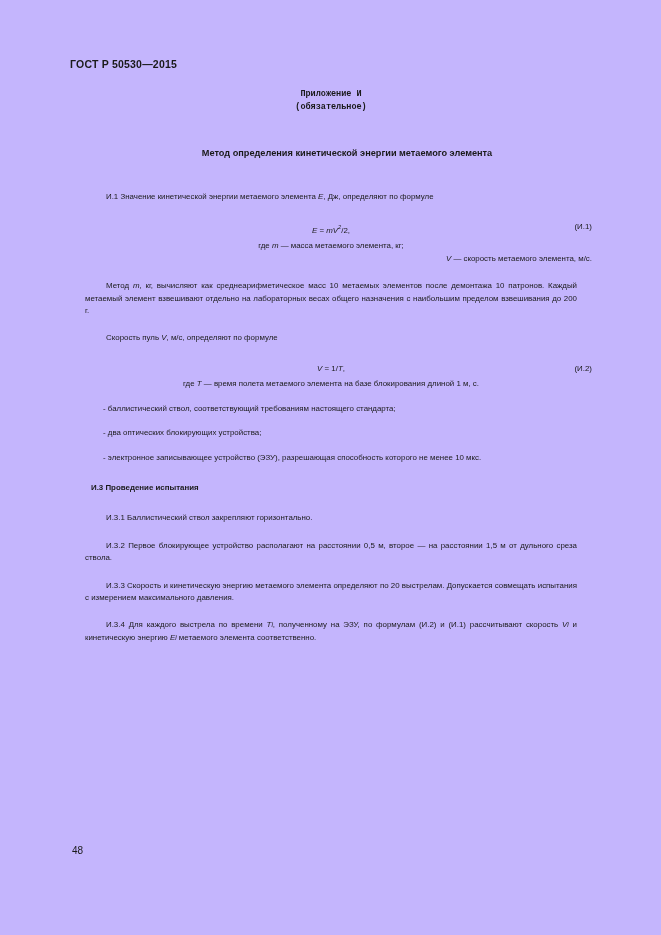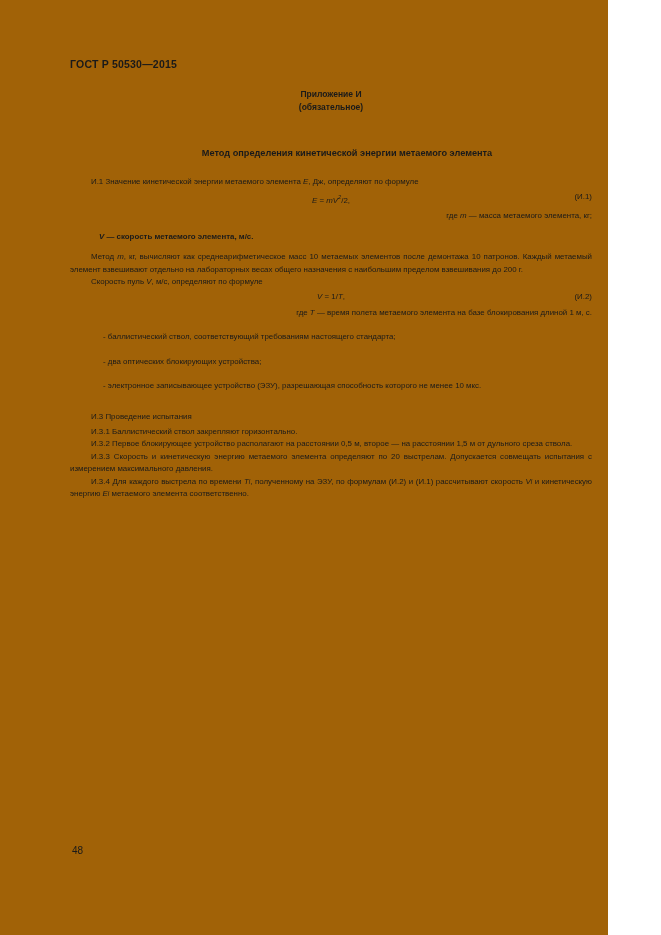--- a/index.html
+++ b/index.html
@@ -6,23 +6,23 @@
     margin: 0;
     padding: 0;
     background: #ffffff;
   }
   body {
     font-family: "Liberation Sans", sans-serif;
     color: #1a1a1a;
   }
   .page {
     position: relative;
-    width: 608px;
+    width: 661px;
     height: 935px;
-    background: #a16207;
+    background: #c4b5fd;
     overflow: hidden;
     box-sizing: border-box;
   }
   .content {
     position: absolute;
     left: 70px;
     top: 0;
     width: 522px;
   }
   .doc-header {
@@ -38,21 +38,21 @@
     position: absolute;
     left: 0;
     top: 88px;
     width: 522px;
     text-align: center;
     font-size: 8.5px;
     font-weight: bold;
     line-height: 13px;
     color: #1a1a1a;
   }
-  .annex-line { display: block; }
+  .annex-line { display: block; font-family: Liberation Mono, monospace; }
   .main-title {
     position: absolute;
     left: 16px;
     top: 148px;
     width: 522px;
     text-align: center;
     font-size: 9.2px;
     font-weight: bold;
     color: #1a1a1a;
   }
@@ -60,45 +60,44 @@
     position: absolute;
     left: 0;
     top: 176px;
     width: 522px;
     font-size: 7.9px;
     line-height: 12.4px;
     text-align: justify;
     color: #1a1a1a;
   }
   p.par {
-    margin: 0;
+    margin: 15px;
     text-indent: 21px;
     text-align: justify;
   }
   p.list-item {
     margin: 12px;
     text-indent: 21px;
     text-align: left;
   }
   p.where-line {
     margin: 0;
     text-indent: 0;
-    text-align: right;
+    text-align: center;
   }
   p.where-sub {
-    margin: 8px;
+    margin: 0;
     padding-left: 21px;
     text-indent: 0;
-    text-align: left;
-    font-weight: bold;
+    text-align: right;
   }
   .sec-head {
     margin: 0;
     text-indent: 21px;
-    font-weight: normal;
+    font-weight: bold;
     text-align: left;
   }
   .formula-row {
     position: relative;
     width: 100%;
     margin: 0;
     text-align: center;
   }
   .formula-row .fnum {
     position: absolute;

